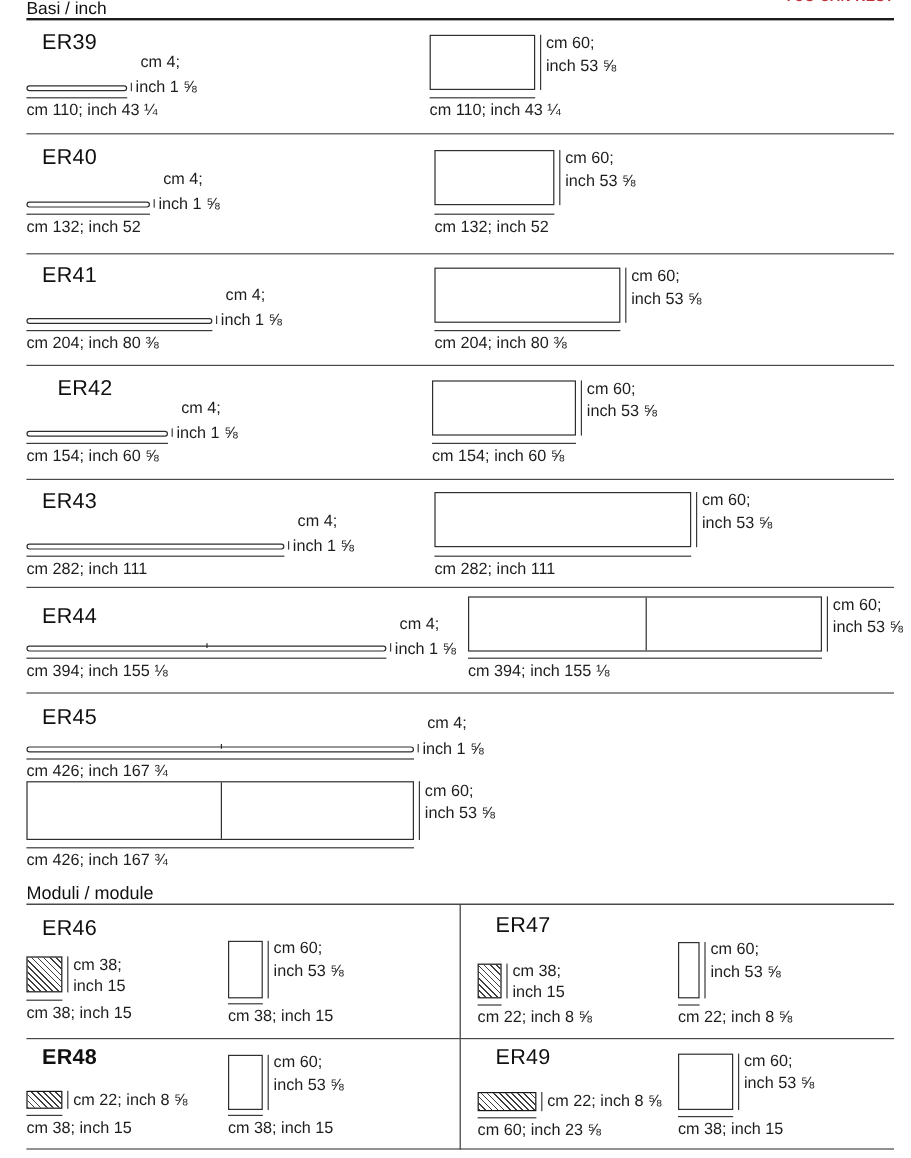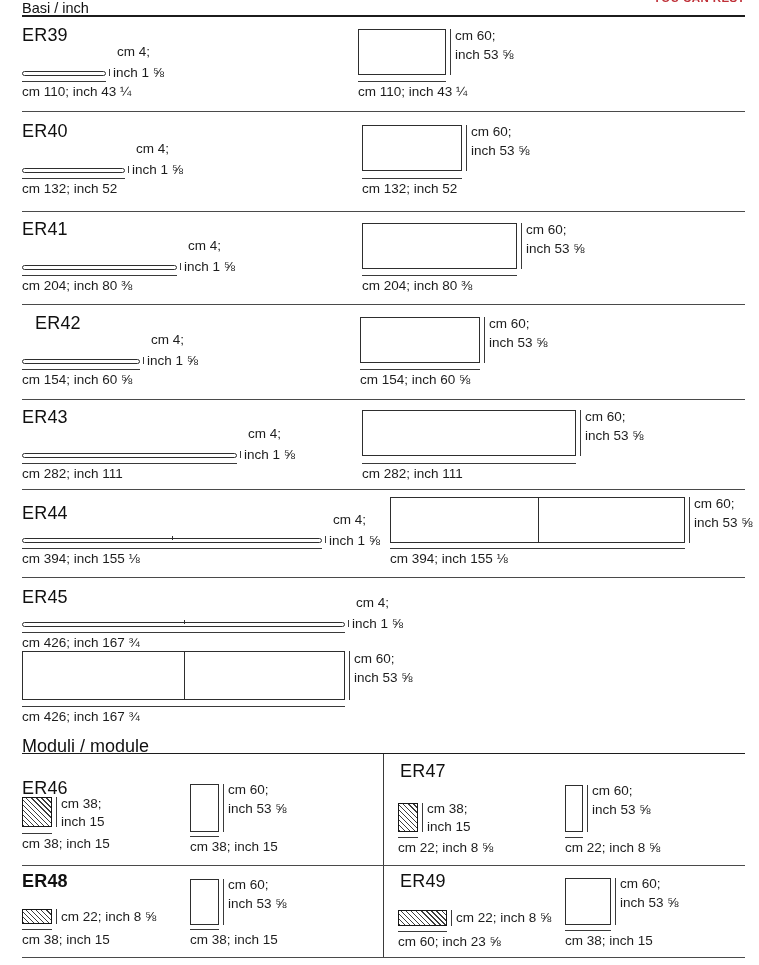--- a/index.html
+++ b/index.html
@@ -2,21 +2,21 @@
 <html><head>
 <meta charset="utf-8">
 <style>
   html,body{margin:0;padding:0;background:#fff;}
   body{
     width:759px;height:965px;position:relative;overflow:hidden;
     font-family:"Liberation Sans","DejaVu Sans",sans-serif;
     color:#1d1d1d;-webkit-font-smoothing:antialiased;
   }
   .dim{position:absolute;font-size:13.5px;line-height:15px;white-space:nowrap;color:#1d1d1d;}
-  .code{position:absolute;font-size:18px;font-weight:500;letter-spacing:.2px;color:#101010;}
+  .code{position:absolute;font-size:18px;font-weight:500;letter-spacing:.2px;color:#101010;margin-left:13px;}
   .hdr{position:absolute;font-size:14.5px;font-weight:500;color:#101010;}
   .hline{position:absolute;height:1px;background:#3a3a3a;}
   .vline{position:absolute;width:1px;background:#3a3a3a;}
   .rect{position:absolute;border:1px solid #2e2e2e;background:#fff;box-sizing:border-box;}
   .rect .split{position:absolute;left:50%;top:0;bottom:0;width:1px;background:#2e2e2e;}
   .bar{position:absolute;height:5px;border:1px solid #2e2e2e;border-radius:3px;box-sizing:border-box;background:#fff;}
   .bar .jt{position:absolute;left:50%;top:-3px;width:1px;height:4px;background:#2e2e2e;}
   .hatch{position:absolute;border:1px solid #161616;box-sizing:border-box;
     background:repeating-linear-gradient(45deg,#3d3d3d 0,#3d3d3d 1px,#fff 1px,#fff 3.6px);}
   .sec{position:relative;}
@@ -163,27 +163,27 @@
       <span class="split"></span>
     </div>
   <div class="vline" style="left:349px;top:73px;height:49px;"></div>
   <div class="dim" style="left:354px;top:73px;">cm 60;</div>
   <div class="dim" style="left:354px;top:92px;">inch 53 ⅝</div>
   <div class="hline" style="left:22px;top:128px;width:323px;"></div>
   <div class="dim" style="left:22px;top:131px;">cm 426; inch 167 ¾</div>
 </div>
 
 <div class="modhead">
-  <div class="hdr" style="left:22px;top:-2px;font-size:18px;">Moduli / module</div>
+  <div class="hdr" style="left:22px;top:-2px;font-size:15px;">Moduli / module</div>
   <div class="rule"></div>
 </div>
 
 <div class="modrow" style="height:112px;">
   <div class="mcell left">
-    <div class="code" style="left:22px;top:24px;">ER46</div>
+    <div class="code" style="left:22px;top:9px;">ER46</div>
     <div class="hatch" style="left:22px;top:43px;width:30px;height:30px;"></div>
     <div class="vline" style="left:56px;top:43px;height:30px;"></div>
     <div class="dim" style="left:61px;top:42px;">cm 38;</div>
     <div class="dim" style="left:61px;top:60px;">inch 15</div>
     <div class="hline" style="left:22px;top:79px;width:30px;"></div>
     <div class="dim" style="left:22px;top:82px;">cm 38; inch 15</div>
     <div class="rect" style="left:190px;top:30px;width:29px;height:48px;"></div>
     <div class="vline" style="left:223px;top:30px;height:48px;"></div>
     <div class="dim" style="left:228px;top:28px;">cm 60;</div>
     <div class="dim" style="left:228px;top:47px;">inch 53 ⅝</div>

